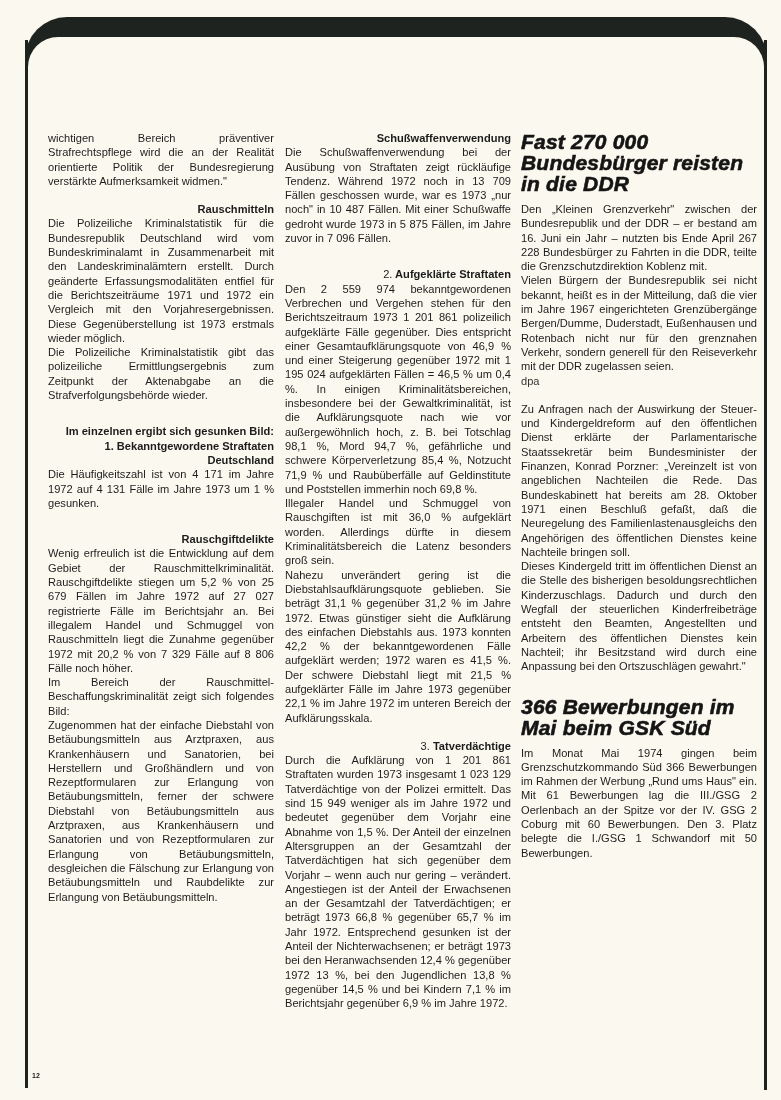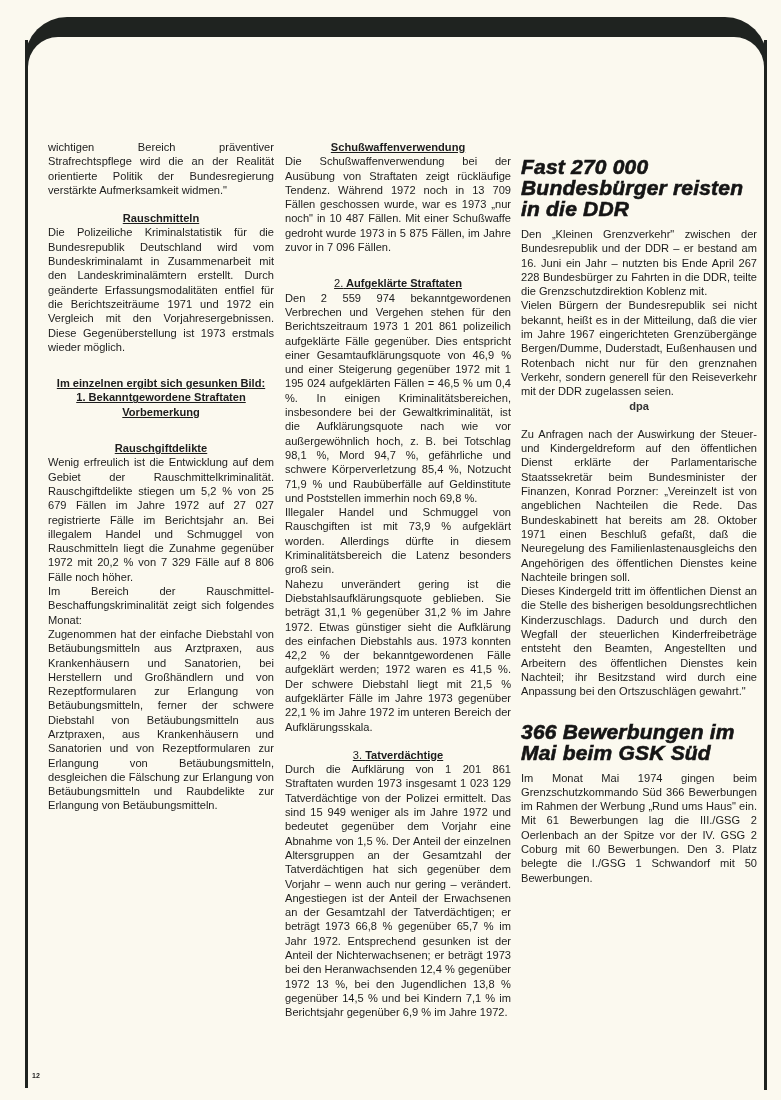--- a/index.html
+++ b/index.html
@@ -26,78 +26,80 @@
   }
   .frame-right {
     position: absolute; left: 764px; top: 40px; width: 3px; height: 1050px;
     background: #1f2320;
   }
   .page-number {
     position: absolute; left: 32px; top: 1072px;
     font-size: 7px; font-weight: bold;
   }
   .col {
-    position: absolute; top: 140px;
+    position: absolute; top: 131px;
     font-size: 11.1px; line-height: 14.3px;
     text-align: justify;
   }
   .col1 { left: 48px; width: 226px; }
   .col2 { left: 285px; width: 226px; }
-  .col3 { left: 521px; width: 236px; margin-top: 16px; }
+  .col3 { left: 521px; width: 236px; }
   .col p { margin: 0; }
   .col h4 {
-    margin: 0; font-size: 11.1px; font-weight: bold; text-align: center; text-decoration: underline;
+    margin: 0; font-size: 11.1px; font-weight: bold; text-align: right;
   }
   .col h4 .num { font-weight: normal; }
   .gap { height: 14px; }
   .gap-big { height: 22px; }
   .headline {
     font-family: "Liberation Sans", sans-serif;
     font-weight: 900; font-style: italic;
     font-size: 21px; line-height: 21px;
     letter-spacing: 0.2px;
     margin: 0 0 8px 0;
     text-align: left;
     color: #151515;
     -webkit-text-stroke: 0.6px #151515;
   }
-  .credit { text-align: center; margin-top: 2px; color: #333; font-weight: bold; }
+  .credit { text-align: left; margin-top: 2px; color: #333; }
 </style>
 </head>
 <body>
 
 <div class="frame-top"></div>
 <div class="frame-top-inner"></div>
 <div class="frame-left"></div>
 <div class="frame-right"></div>
 <div class="page-number">12</div>
 
 <div class="col col1">
   <p>wichtigen Bereich präventiver Strafrechtspflege wird die an der Realität orientierte Politik der Bundesregierung verstärkte Aufmerksamkeit widmen."</p>
   <div class="gap"></div>
   <h4>Rauschmitteln</h4>
   <p>Die Polizeiliche Kriminalstatistik für die Bundesrepublik Deutschland wird vom Bundeskriminalamt in Zusammenarbeit mit den Landeskriminalämtern erstellt. Durch geänderte Erfassungsmodalitäten entfiel für die Berichtszeiträume 1971 und 1972 ein Vergleich mit den Vorjahresergebnissen. Diese Gegenüberstellung ist 1973 erstmals wieder möglich.</p>
+  <p>Die Polizeiliche Kriminalstatistik gibt das polizeiliche Ermittlungsergebnis zum Zeitpunkt der Aktenabgabe an die Strafverfolgungsbehörde wieder.</p>
   <div class="gap-big"></div>
   <h4>Im einzelnen ergibt sich gesunken Bild:</h4>
   <h4>1. Bekanntgewordene Straftaten</h4>
-  <h4>Vorbemerkung</h4>
+  <h4>Deutschland</h4>
+  <p>Die Häufigkeitszahl ist von 4 171 im Jahre 1972 auf 4 131 Fälle im Jahre 1973 um 1 % gesunken.</p>
   <div class="gap-big"></div>
   <h4>Rauschgiftdelikte</h4>
   <p>Wenig erfreulich ist die Entwicklung auf dem Gebiet der Rauschmittelkriminalität. Rauschgiftdelikte stiegen um 5,2 % von 25 679 Fällen im Jahre 1972 auf 27 027 registrierte Fälle im Berichtsjahr an. Bei illegalem Handel und Schmuggel von Rauschmitteln liegt die Zunahme gegenüber 1972 mit 20,2 % von 7 329 Fälle auf 8 806 Fälle noch höher.</p>
-  <p>Im Bereich der Rauschmittel-Beschaffungskriminalität zeigt sich folgendes Monat:</p>
+  <p>Im Bereich der Rauschmittel-Beschaffungskriminalität zeigt sich folgendes Bild:</p>
   <p>Zugenommen hat der einfache Diebstahl von Betäubungsmitteln aus Arztpraxen, aus Krankenhäusern und Sanatorien, bei Herstellern und Großhändlern und von Rezeptformularen zur Erlangung von Betäubungsmitteln, ferner der schwere Diebstahl von Betäubungsmitteln aus Arztpraxen, aus Krankenhäusern und Sanatorien und von Rezeptformularen zur Erlangung von Betäubungsmitteln, desgleichen die Fälschung zur Erlangung von Betäubungsmitteln und Raubdelikte zur Erlangung von Betäubungsmitteln.</p>
 </div>
 
 <div class="col col2">
   <h4>Schußwaffenverwendung</h4>
   <p>Die Schußwaffenverwendung bei der Ausübung von Straftaten zeigt rückläufige Tendenz. Während 1972 noch in 13 709 Fällen geschossen wurde, war es 1973 „nur noch" in 10 487 Fällen. Mit einer Schußwaffe gedroht wurde 1973 in 5 875 Fällen, im Jahre zuvor in 7 096 Fällen.</p>
   <div class="gap-big"></div>
   <h4><span class="num">2.</span> <span>Aufgeklärte Straftaten</span></h4>
   <p>Den 2 559 974 bekanntgewordenen Verbrechen und Vergehen stehen für den Berichtszeitraum 1973 1 201 861 polizeilich aufgeklärte Fälle gegenüber. Dies entspricht einer Gesamtaufklärungsquote von 46,9 % und einer Steigerung gegenüber 1972 mit 1 195 024 aufgeklärten Fällen = 46,5 % um 0,4 %. In einigen Kriminalitätsbereichen, insbesondere bei der Gewaltkriminalität, ist die Aufklärungsquote nach wie vor außergewöhnlich hoch, z. B. bei Totschlag 98,1 %, Mord 94,7 %, gefährliche und schwere Körperverletzung 85,4 %, Notzucht 71,9 % und Raubüberfälle auf Geldinstitute und Poststellen immerhin noch 69,8 %.</p>
-  <p>Illegaler Handel und Schmuggel von Rauschgiften ist mit 73,9 % aufgeklärt worden. Allerdings dürfte in diesem Kriminalitätsbereich die Latenz besonders groß sein.</p>
+  <p>Illegaler Handel und Schmuggel von Rauschgiften ist mit 36,0 % aufgeklärt worden. Allerdings dürfte in diesem Kriminalitätsbereich die Latenz besonders groß sein.</p>
   <p>Nahezu unverändert gering ist die Diebstahlsaufklärungsquote geblieben. Sie beträgt 31,1 % gegenüber 31,2 % im Jahre 1972. Etwas günstiger sieht die Aufklärung des einfachen Diebstahls aus. 1973 konnten 42,2 % der bekanntgewordenen Fälle aufgeklärt werden; 1972 waren es 41,5 %. Der schwere Diebstahl liegt mit 21,5 % aufgeklärter Fälle im Jahre 1973 gegenüber 22,1 % im Jahre 1972 im unteren Bereich der Aufklärungsskala.</p>
   <div class="gap"></div>
   <h4><span class="num">3.</span> <span>Tatverdächtige</span></h4>
   <p>Durch die Aufklärung von 1 201 861 Straftaten wurden 1973 insgesamt 1 023 129 Tatverdächtige von der Polizei ermittelt. Das sind 15 949 weniger als im Jahre 1972 und bedeutet gegenüber dem Vorjahr eine Abnahme von 1,5 %. Der Anteil der einzelnen Altersgruppen an der Gesamtzahl der Tatverdächtigen hat sich gegenüber dem Vorjahr – wenn auch nur gering – verändert. Angestiegen ist der Anteil der Erwachsenen an der Gesamtzahl der Tatverdächtigen; er beträgt 1973 66,8 % gegenüber 65,7 % im Jahr 1972. Entsprechend gesunken ist der Anteil der Nichterwachsenen; er beträgt 1973 bei den Heranwachsenden 12,4 % gegenüber 1972 13 %, bei den Jugendlichen 13,8 % gegenüber 14,5 % und bei Kindern 7,1 % im Berichtsjahr gegenüber 6,9 % im Jahre 1972.</p>
 </div>
 
 <div class="col col3">
   <h2 class="headline">Fast 270 000 Bundesbürger reisten in die DDR</h2>
   <p>Den „Kleinen Grenzverkehr" zwischen der Bundesrepublik und der DDR – er bestand am 16. Juni ein Jahr – nutzten bis Ende April 267 228 Bundesbürger zu Fahrten in die DDR, teilte die Grenzschutzdirektion Koblenz mit.</p>
   <p>Vielen Bürgern der Bundesrepublik sei nicht bekannt, heißt es in der Mitteilung, daß die vier im Jahre 1967 eingerichteten Grenzübergänge Bergen/Dumme, Duderstadt, Eußenhausen und Rotenbach nicht nur für den grenznahen Verkehr, sondern generell für den Reiseverkehr mit der DDR zugelassen seien.</p>

